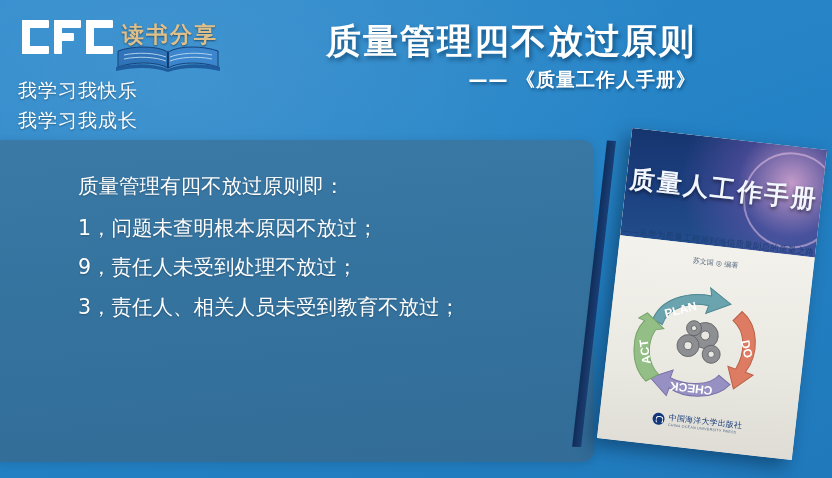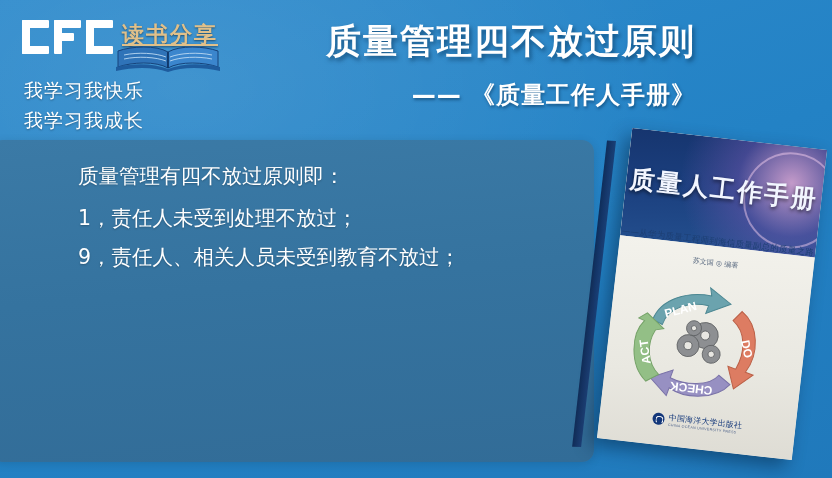--- a/index.html
+++ b/index.html
@@ -55,27 +55,26 @@
     font-family:"DejaVu Serif","Liberation Serif",serif;
     font-weight:bold;
     font-size:22px;
     letter-spacing:2px;
     color:#e0c08a;
     background:linear-gradient(180deg,#f6e3bb 0%,#d6a martin 0%,#c99a52 100%);
     -webkit-background-clip:text;
     background-clip:text;
     text-shadow:0 1px 2px rgba(0,0,0,.45);
     white-space:nowrap;
-    text-decoration:underline;
   }
 
   .open-book { position:absolute; left:96px; top:30px; width:108px; height:26px; }
 
   .slogan {
-    position:absolute; left:6px;
+    position:absolute; left:0;
     font-family:"DejaVu Serif","Liberation Serif",serif;
     font-size:19px;
     color:#ffffff;
     letter-spacing:1px;
     text-shadow:0 1px 2px rgba(0,0,0,.35);
     white-space:nowrap;
   }
   .slogan-1 { top:62px; }
   .slogan-2 { top:92px;text-align:center; }
 
@@ -85,43 +84,43 @@
     font-family:"DejaVu Sans","Liberation Sans",sans-serif;
     font-size:35px;
     font-weight:bold;
     letter-spacing:2px;
     color:#ffffff;
     text-shadow:2px 3px 4px rgba(0,40,75,.55);
     white-space:nowrap;
   }
 
   #sub-title {
-    margin-top:14px;
-    font-family:"DejaVu Sans","Liberation Sans",sans-serif;
-    font-size:24px;
+    margin-top:2px;
+    font-family:"DejaVu Sans","Liberation Sans",sans-serif;
+    font-size:19px;
     font-weight:bold;
     letter-spacing:1px;
     color:#ffffff;
     text-shadow:1px 2px 3px rgba(0,40,75,.5);
     white-space:nowrap;
   }
 
   
   #content-panel {
     position:absolute;
     left:-10px; top:140px;
     width:604px; height:322px;
     background:linear-gradient(175deg,#3b7aa6 0%,#35739f 45%,#326c97 100%);
     border-radius:12px;
     box-shadow:0 2px 10px rgba(0,0,0,.12);
   }
 
   #body-text {
     position:absolute;
-    left:88px; top:26px;
+    left:88px; top:36px;
     width:500px;
   }
 
   .body-line {
     font-family:"DejaVu Sans","Liberation Sans",sans-serif;
     font-size:20.5px;
     color:#ffffff;
     line-height:1.0;
     margin-bottom:19px;
     white-space:nowrap;
@@ -271,22 +270,23 @@
 
     <div id="title-block">
       <div id="main-title">质量管理四不放过原则</div>
       <div id="sub-title">—— 《质量工作人手册》</div>
     </div>
   </div>
 
   <div id="content-panel">
     <div id="body-text">
       <div class="body-line intro">质量管理有四不放过原则即：</div>
-      <div class="body-line">1，责任人未受到处理不放过；</div>
-      <div class="body-line">9，责任人、相关人员未受到教育不放过；</div>
+      <div class="body-line">1，问题未查明根本原因不放过；</div>
+      <div class="body-line">9，责任人未受到处理不放过；</div>
+      <div class="body-line">3，责任人、相关人员未受到教育不放过；</div>
     </div>
   </div>
 
   <div id="book-photo">
     <div class="book-spine"></div>
     <div id="book-inner">
 
       <div class="book-top">
         <div class="book-halo"></div>
       </div>

